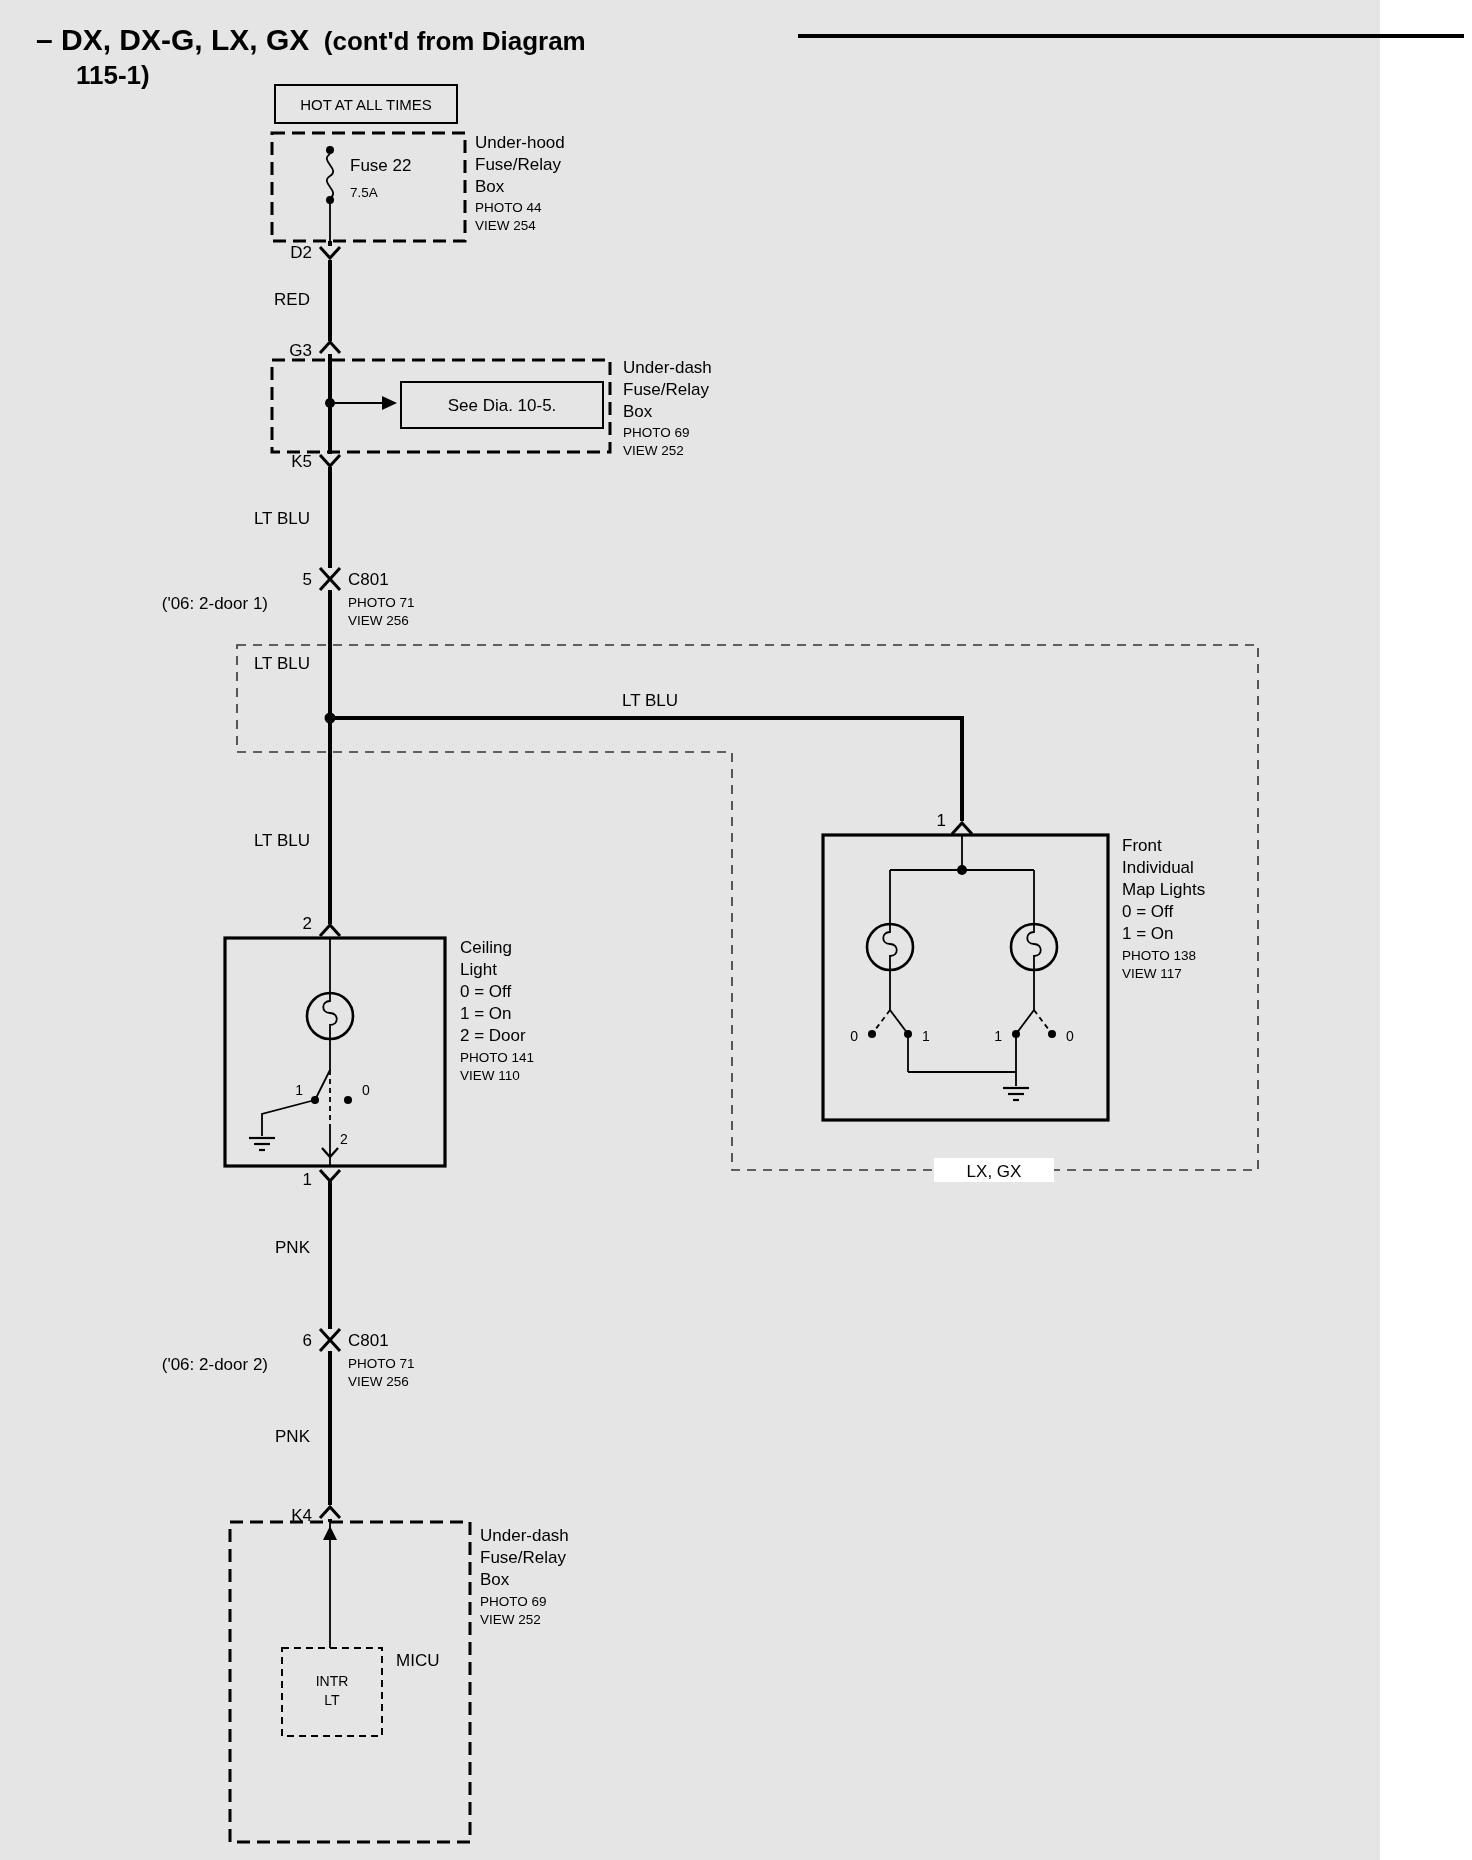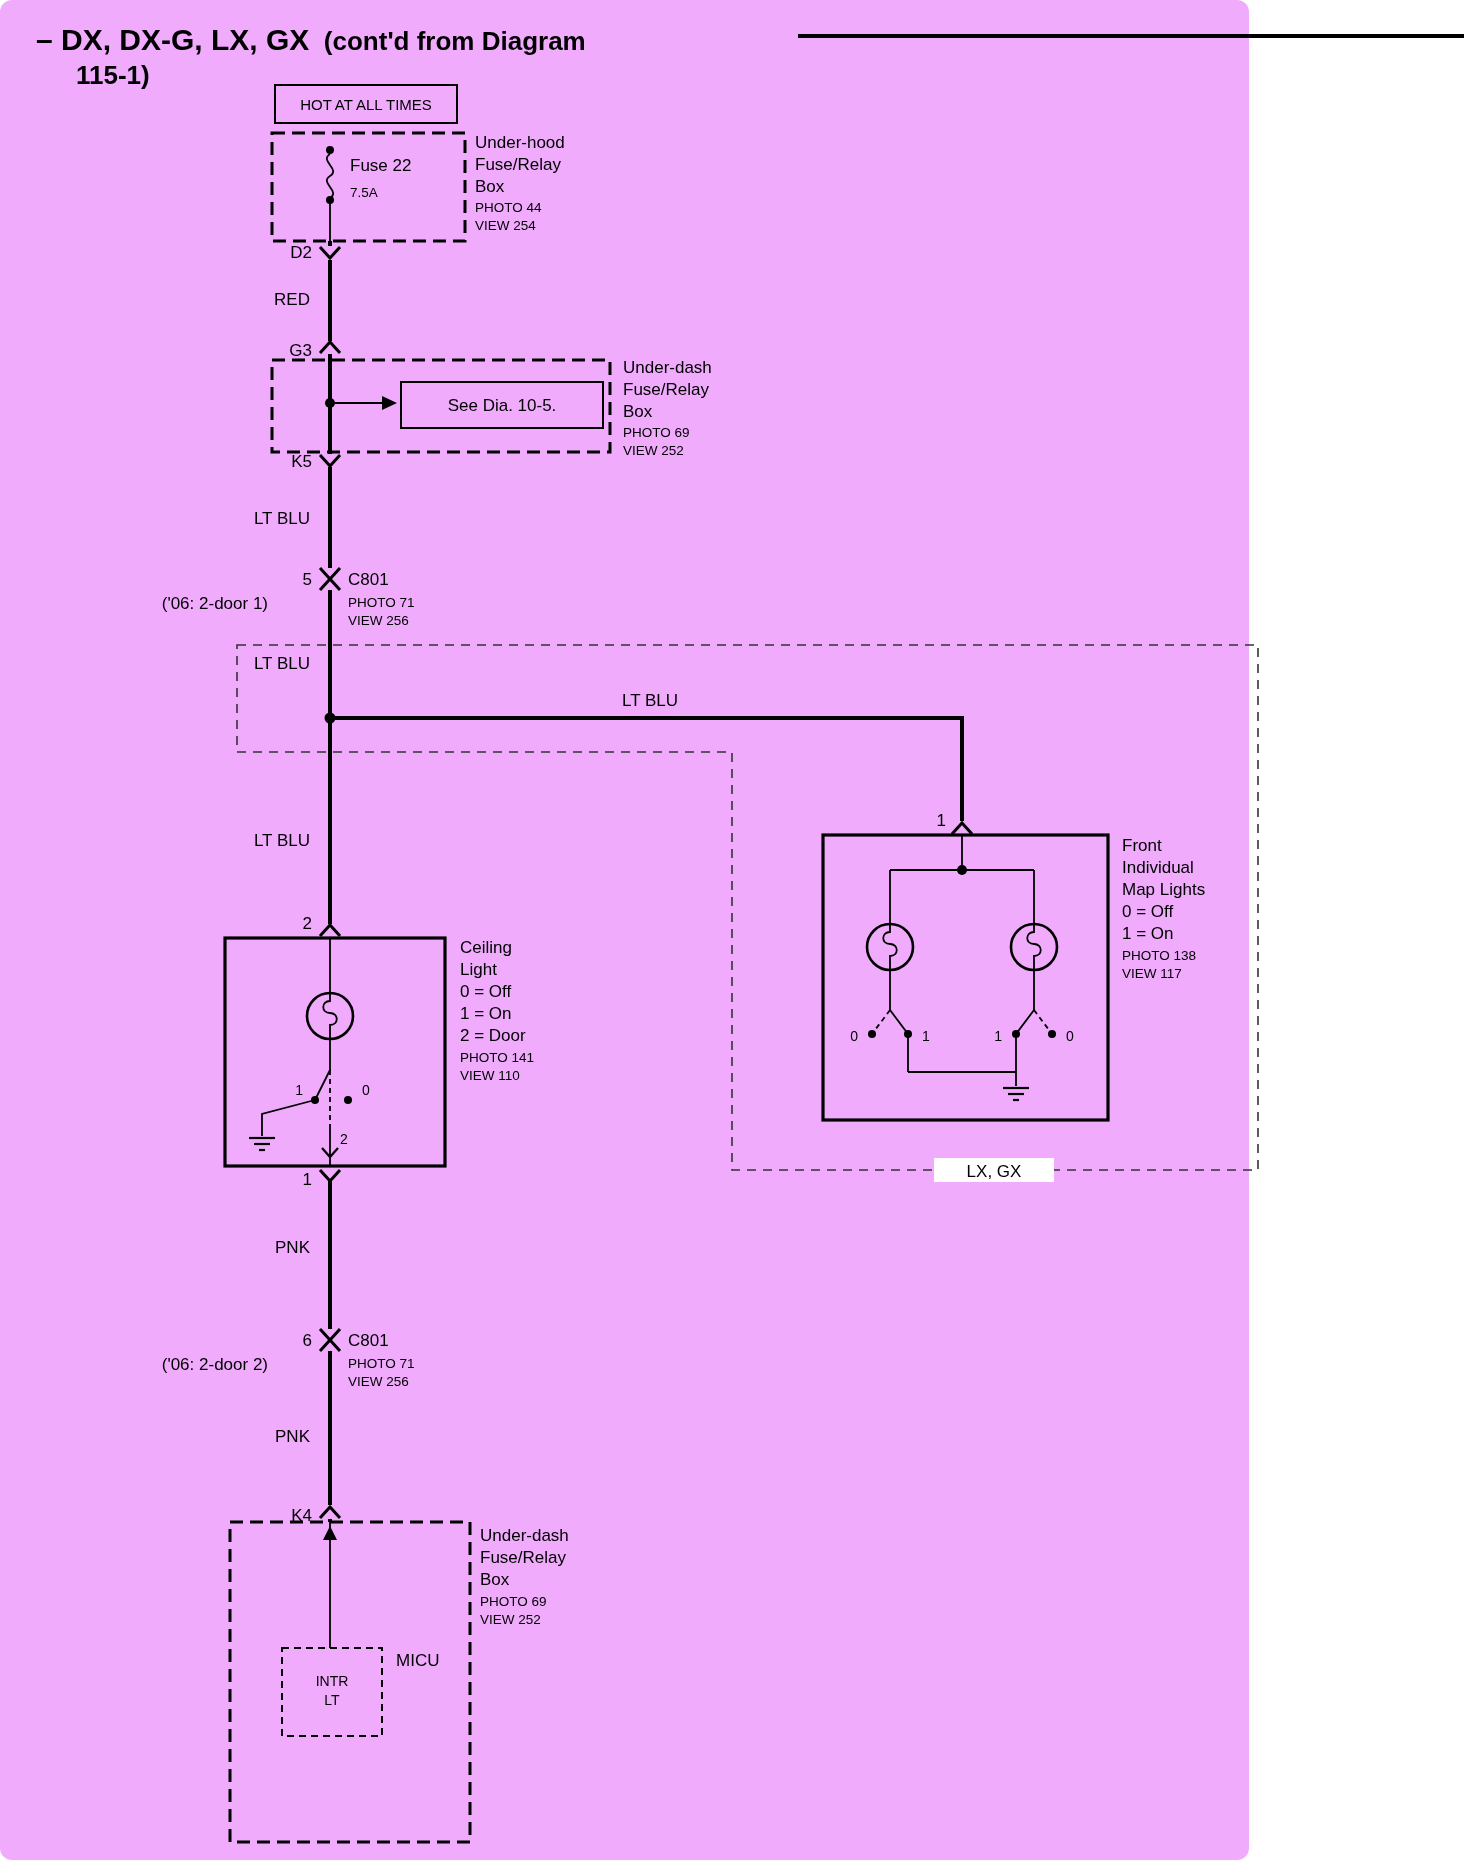--- a/index.html
+++ b/index.html
@@ -1,16 +1,16 @@
 <!DOCTYPE html>
 <html><head>
 <meta charset="utf-8">
 <style>
   html,body { margin:0; padding:0; background:#ffffff; }
-  .page { position:relative; width:1249px; height:1860px; background:#f0abfc;border-radius:12px; }
+  .page { position:relative; width:1380px; height:1860px; background:#e5e5e5; }
   svg { display:block; }
   text { font-family:"Liberation Sans", sans-serif; fill:#000; }
   .title1 { font-size:30px; font-weight:bold; }
   .title2 { font-size:26px; font-weight:bold; }
   .lbl  { font-size:17px; }
   .sm   { font-size:13.5px; }
   .pin  { font-size:17px; }
   .swlbl{ font-size:14px; }
   .hotl { font-size:15px; }
   .wire     { stroke:#000; stroke-width:4;   fill:none; }

